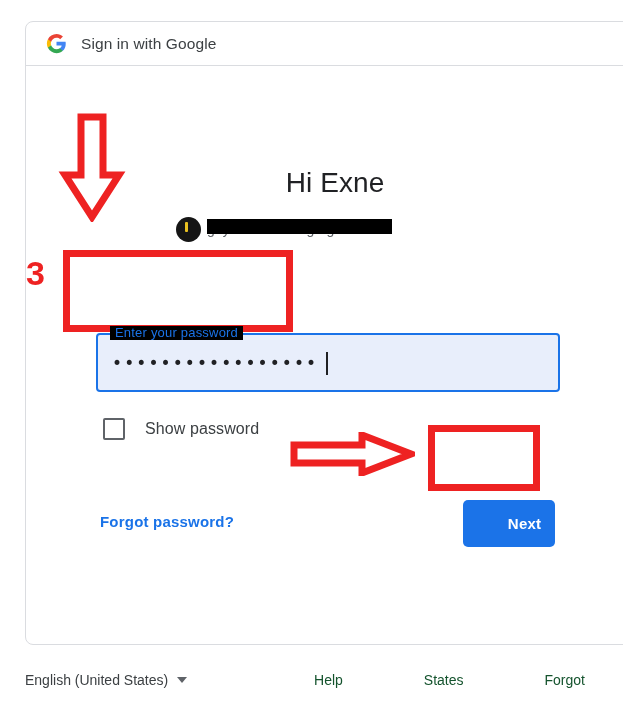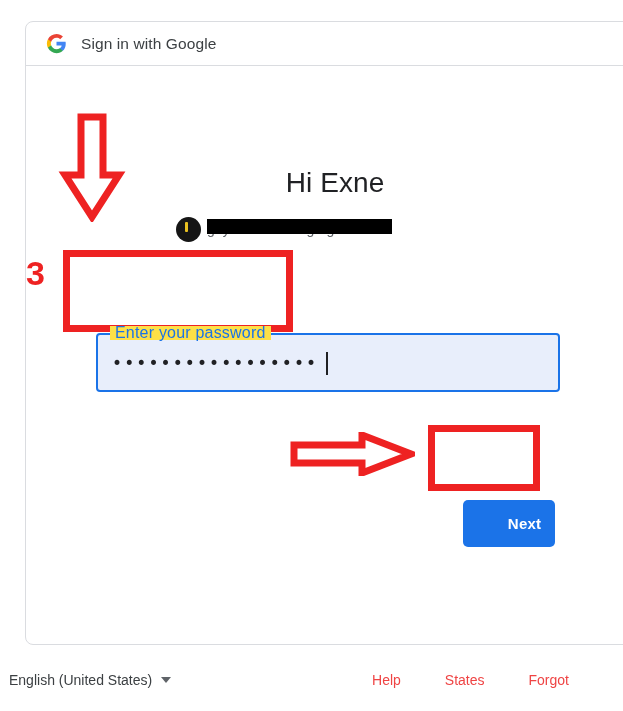--- a/index.html
+++ b/index.html
@@ -127,23 +127,23 @@
     height: 59px;
     box-sizing: border-box;
     border: 2px solid #1a73e8;
     border-radius: 4px;
     background: #e8eefb;
   }
   .pw-label {
     position: absolute;
     left: 12px;
     top: -9px;
-    background: #fde047;
+    background: #000000;
     padding: 0 5px;
-    font-size: 16px;
+    font-size: 13px;
     color: #1a73e8;
     letter-spacing: .2px;
     line-height: 14px;
     z-index: 2;
     text-align: center;
   }
   .pw-value {
     position: absolute;
     left: 14px;
     top: 18px;
@@ -211,21 +211,21 @@
     font-weight: bold;
     font-family: "Liberation Sans", sans-serif;
     letter-spacing: .2px;
     cursor: pointer;
     padding-left: 37px;
   }
 
   
   .footer {
     position: absolute;
-    left: 9px;
+    left: 25px;
     top: 672px;
     width: 560px;
     display: flex;
     align-items: center;
     justify-content: space-between;
   }
   .lang-select {
     display: flex;
     align-items: center;
     gap: 9px;
@@ -240,22 +240,23 @@
     border-right: 5px solid transparent;
     border-top: 6px solid #5f6368;
   }
   .footer-links {
     display: flex;
     align-items: center;
     gap: 44px;
   }
   .footer-link {
     font-size: 14px;
-    color: #ef4444;
+    color: #14532d;
     cursor: pointer;
+    margin-left: 37px;
   }
 
   
   .ann {
     position: absolute;
     pointer-events: none;
   }
   .ann-box {
     box-sizing: border-box;
     border: 7px solid #ee2222;
@@ -296,21 +297,26 @@
         <span class="email-redaction"></span>
       </div>
     </div>
 
     <div class="pw-field">
       <span class="pw-label">Enter your password</span>
       <span class="pw-value" placeholder="Enter your password">•••••••••••••••••</span>
       <span class="pw-caret"></span>
     </div>
 
-
+    <div class="showpw-row">
+      <span class="checkbox"></span>
+      <span class="showpw-label">Show password</span>
+    </div>
+
+    <span class="forgot-link">Forgot password?</span>
     <button class="next-button">Next</button>
 
   </div>
 </div>
 
 <div class="footer">
   <div class="lang-select">
     <span>English (United States)</span>
     <span class="caret-down"></span>
   </div>

